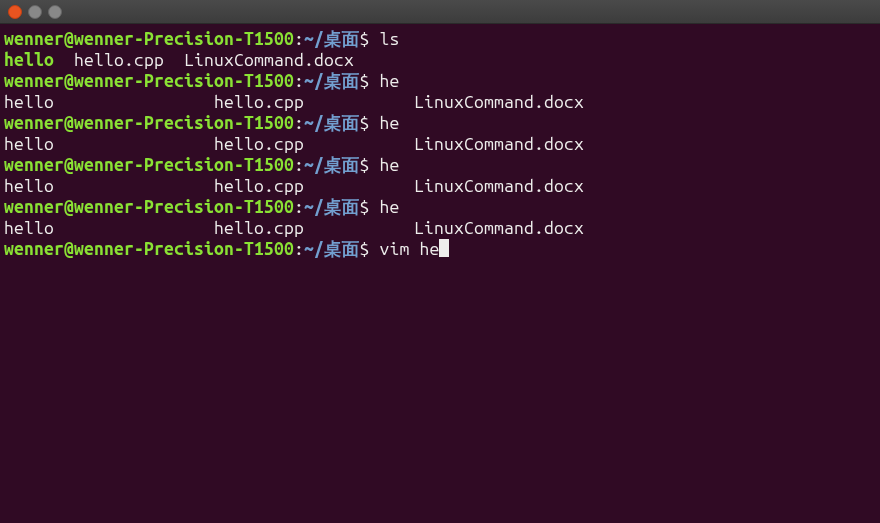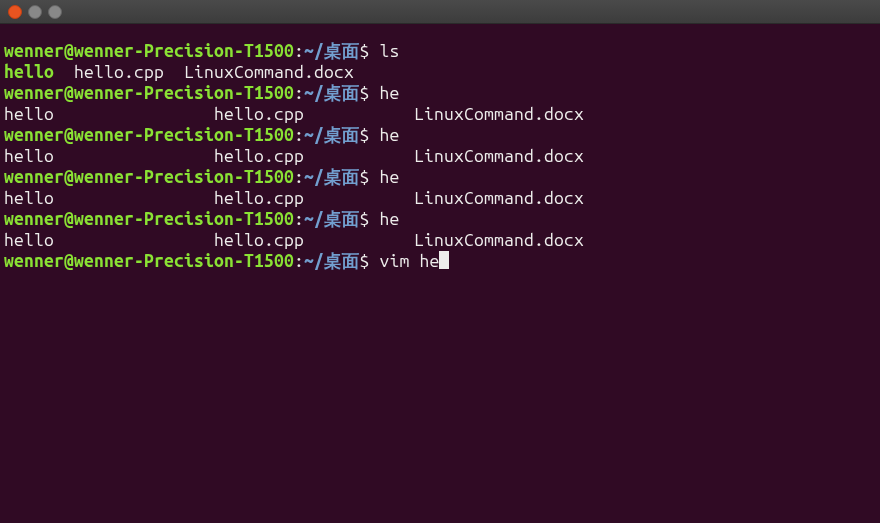--- a/index.html
+++ b/index.html
@@ -47,21 +47,21 @@
       background: #888;
       border: 1px solid #666;
     }
     .win-max {
       background: #888;
       border: 1px solid #666;
     }
     .terminal {
       flex: 1;
       background: #300a24;
-      padding: 16px 4px;
+      padding: 4px 4px;
       font-size: 17.5px;
       line-height: 21px;
       color: #eeeeec;
       font-family: "Ubuntu Mono", "DejaVu Sans Mono", monospace;
       letter-spacing: 0.2px;
       white-space: pre;
       overflow: hidden;
     }
     .line {
       white-space: pre;

